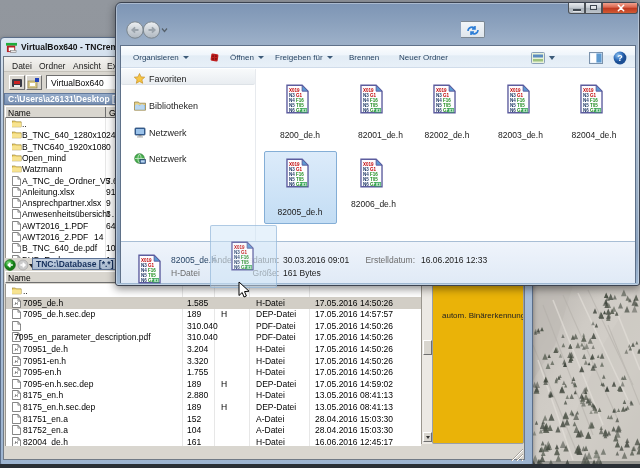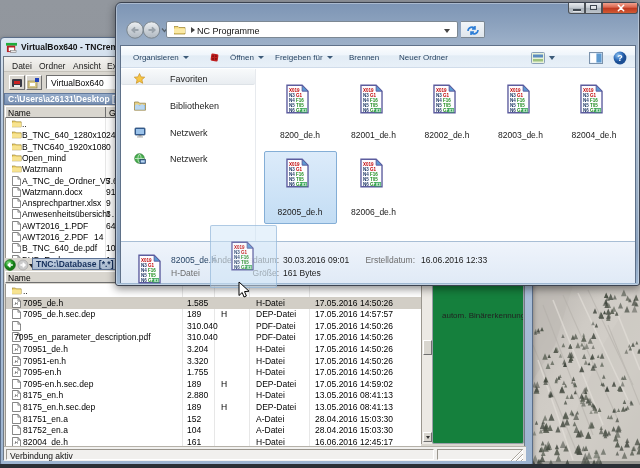--- a/index.html
+++ b/index.html
@@ -15,29 +15,29 @@
 .hdr{left:1px;width:416px;height:12px;background:#d9d6cf;border:1px solid;border-color:#fff #6f6f6f #6f6f6f #fff;font-size:8.5px;color:#000;}
 .hdr i{position:absolute;top:1px;left:2px;font-style:normal;}
 .list{left:1px;background:#fff;border-left:1px solid #9a968e;font-size:8.5px;color:#000;overflow:hidden;}
 .row{position:absolute;left:0;width:100%;height:12px;}
 .row b{position:absolute;font-weight:400;top:1px;white-space:nowrap;}
 .fico{position:absolute;left:6px;top:1px;width:10px;height:9px;}
 .nav2{left:1px;top:201px;width:416px;height:13px;background:#d9d6cf;}
 .path2{left:27px;top:0px;height:12px;background:linear-gradient(180deg,#c3d0e0,#a9bad0);border:1px solid #5d7396;color:#16305c;font-weight:700;font-size:8.5px;padding:0 3px;line-height:11px;}
 .vline{position:absolute;top:0;width:1px;height:100%;background:#e7e7e7;}
 .selrow{background:#d2cec6;}
-#rpanel{left:428px;top:214px;width:92px;height:173px;background:#15803d;border:1px solid #9aa0a8;border-radius:2px;font-size:8px;color:#222;white-space:nowrap;overflow:hidden;}
+#rpanel{left:428px;top:214px;width:92px;height:173px;background:#eab308;border:1px solid #9aa0a8;border-radius:2px;font-size:8px;color:#222;white-space:nowrap;overflow:hidden;}
 #sbar2{left:417px;top:227px;width:11px;height:160px;background:#ece9e4;border-left:1px solid #9a968e;}
 #status{left:0px;top:389px;width:522px;height:15px;background:#f1f0ee;border-top:1px solid #b5b1a9;font-size:8.5px;color:#111;}
 #exp{left:115px;top:2px;width:525px;height:284px;background:linear-gradient(180deg,#7d95b5,#8ba1bd 7%,#99adc6 13%,#a5b7cc 20%,#aabccf 42%,#97acc4 72%,#8aa2c0 88%,#a0b9d3 100%);border:1px solid #3c4350;border-radius:6px 6px 3px 3px;box-shadow:0 3px 8px rgba(0,0,0,.45),inset 0 0 0 1px rgba(255,255,255,.35);}
 #exp .eclient{left:4px;top:42px;width:516px;height:238px;background:#fff;border:1px solid #5f7189;}
 .capbtn{top:0px;height:10.5px;border:1px solid #4c5157;border-top:none;}
 .ebar{left:5px;top:43px;width:514px;height:22px;background:linear-gradient(180deg,#fbfdfe,#eff5fb 44%,#e2ecf5 46%,#e8f0f8);border-bottom:1px solid #d0dcea;font-size:8px;color:#1e3c5c;}
 .ebar span{position:absolute;top:7px;white-space:nowrap;}
-.navitem{position:absolute;font-size:9px;color:#1e1e1e;margin-left:21px;}
+.navitem{position:absolute;font-size:9px;color:#1e1e1e;}
 .tile-label{position:absolute;font-size:8.5px;color:#1a1a1a;text-align:center;width:73px;white-space:nowrap;}
 #dpane{left:5px;top:238px;width:514px;height:42px;background:linear-gradient(180deg,#eff4fb,#e0eaf6);border-top:1px solid #a8bed5;font-size:8.5px;}
 .dlabel{position:absolute;color:#6d6d6d;white-space:nowrap;}
 .dval{position:absolute;color:#1a1a1a;white-space:nowrap;}
 .dlabel.r{text-align:right;}
 .caret{display:inline-block;width:0;height:0;border-left:3px solid transparent;border-right:3px solid transparent;border-top:3.5px solid #3c5a78;vertical-align:middle;margin-left:4px;margin-bottom:1px;}
 </style></head><body>
 <div id="stage">
 <svg class="abs" style="left:533px;top:285px" width="107" height="183" viewBox="0 0 107 183">
 <defs>
@@ -383,21 +383,21 @@
                 <path d="M6.5 0.5 l3 3 h-3 Z" fill="#ddd" stroke="#555" stroke-width="0.6"></path>
               </svg></span>
             <b style="left:16px">A_TNC_de_Ordner_V5</b>
             <b style="left:100px">7.66</b>
           </div>
           <div class="row" style="top:67.8px">
             <span class="fico"><svg viewBox="0 0 10 11" width="9" height="10">
                 <path d="M0.5 0.5 h6 l3 3 v7 h-9 Z" fill="#fff" stroke="#555" stroke-width="0.8"></path>
                 <path d="M6.5 0.5 l3 3 h-3 Z" fill="#ddd" stroke="#555" stroke-width="0.6"></path>
               </svg></span>
-            <b style="left:16px">Watzmann.docx</b>
+            <b style="left:16px">Anleitung.xlsx</b>
             <b style="left:100px">911</b>
           </div>
           <div class="row" style="top:79.1px">
             <span class="fico"><svg viewBox="0 0 10 11" width="9" height="10">
                 <path d="M0.5 0.5 h6 l3 3 v7 h-9 Z" fill="#fff" stroke="#555" stroke-width="0.8"></path>
                 <path d="M6.5 0.5 l3 3 h-3 Z" fill="#ddd" stroke="#555" stroke-width="0.6"></path>
               </svg></span>
             <b style="left:16px">Ansprechpartner.xlsx</b>
             <b style="left:100px">9</b>
           </div>
@@ -628,26 +628,20 @@
           </div>
         </div>
 <div id="sbar2" class="abs">
           <div class="abs" style="left:1px;top:56px;width:9px;height:15px;background:#d9d6cf;border:1px solid;border-color:#fff #6f6f6f #6f6f6f #fff"></div>
 <div class="abs" style="left:1px;top:148px;width:9px;height:10px;background:#d9d6cf;border:1px solid;border-color:#fff #6f6f6f #6f6f6f #fff">
             <div style="margin:3px auto 0;width:0;height:0;border-left:2.5px solid transparent;border-right:2.5px solid transparent;border-top:3px solid #333"></div>
           </div>
         </div>
 <div id="rpanel" class="abs">
           <div class="abs" style="left:9px;top:39px">autom. Binärerkennung</div>
-        </div>
-<div id="status" class="abs">
-          <div class="abs" style="left:2px;top:2px;width:428px;height:11px;border:1px solid;border-color:#9a968e #fff #fff #9a968e">
-            <span class="abs" style="left:3px;top:1px">Verbindung aktiv</span>
-          </div>
-<div class="abs" style="left:433px;top:2px;width:86px;height:11px;border:1px solid;border-color:#9a968e #fff #fff #9a968e"></div>
         </div>
 <svg class="abs" style="left:506px;top:391px" width="14" height="13">
           <path d="M13 1 L1 13 M13 6 L6 13 M13 11 L11 13" stroke="#a8a49c" stroke-width="1"></path>
           <path d="M13 2 L2 13 M13 7 L7 13 M13 12 L12 13" stroke="#fff" stroke-width="1"></path>
         </svg>
 </div>
     </div>
     <svg width="0" height="0" style="position:absolute">
       <defs>
 <g id="hic">
@@ -684,29 +678,20 @@
             <stop offset=".5" stop-color="#ccd2d8"></stop>
             <stop offset="1" stop-color="#b0b8c0"></stop>
           </linearGradient>
         </defs>
 <circle cx="9" cy="9" r="8.2" fill="url(#cg)" stroke="#79848d" stroke-width="1"></circle>
 <circle cx="25.5" cy="9" r="8.2" fill="url(#cg)" stroke="#79848d" stroke-width="1"></circle>
 <path d="M12.5 9 h-6 m2.6 -2.6 l-2.8 2.6 l2.8 2.6" stroke="#9aa3ab" stroke-width="1.8" fill="none"></path>
 <path d="M22.5 9 h6 m-2.6 -2.6 l2.8 2.6 l-2.8 2.6" stroke="#9aa3ab" stroke-width="1.8" fill="none"></path>
 <path d="M36 7.5 l2.5 3 l2.5 -3" stroke="#55606a" stroke-width="1.2" fill="none"></path>
       </svg>
-<div class="abs" style="left:50px;top:18px;width:292px;height:17px;background:#fff;border:1px solid #7c8893;border-radius:2px;">
-<svg class="abs" style="left:7px;top:3px" width="12" height="10" viewBox="0 0 12 10">
-          <path d="M0 1.5 h4 l1 1 h6 v6.5 h-11 Z" fill="#f5d97c" stroke="#9a822e" stroke-width="0.7"></path>
-          <path d="M0 3.5 h11 v4.5 h-11 Z" fill="#fbeaa6"></path>
-        </svg>
-<div class="abs" style="left:24px;top:5px;width:0;height:0;border-top:3.5px solid transparent;border-bottom:3.5px solid transparent;border-left:4px solid #444"></div>
-<span class="abs" style="left:30px;top:4px;font-size:9px;color:#111">NC Programme</span>
-<div class="abs" style="left:277px;top:7px;width:0;height:0;border-left:3.5px solid transparent;border-right:3.5px solid transparent;border-top:4px solid #444"></div>
-      </div>
 <div class="abs" style="left:345px;top:18px;width:24px;height:17px;background:linear-gradient(180deg,#f2f6f9,#dfe6ec);border:1px solid #7c8893;border-left:none;border-radius:0 2px 2px 0">
 <svg class="abs" style="left:5px;top:3px" width="14" height="11" viewBox="0 0 14 11">
           <path d="M2 6 a4 4 0 0 1 7-2.5 M9 1 v3 h-3" stroke="#2d7ed6" stroke-width="1.6" fill="none"></path>
           <path d="M12 5 a4 4 0 0 1 -7 2.5 M5 10 v-3 h3" stroke="#2d7ed6" stroke-width="1.6" fill="none"></path>
         </svg>
       </div>
 <div class="eclient abs"></div>
 <div class="ebar abs">
 <span style="left:12px">Organisieren<i class="caret"></i></span>
 <svg class="abs" style="left:89px;top:7px" width="9" height="9" viewBox="0 0 10 10">
@@ -770,42 +755,42 @@
         <rect x="6.8" y="7.3" width="3.9" height="2.2" fill="#bcd8f0"></rect>
       </svg>
 <div class="navitem" style="top:151px;left:33px">Netzwerk</div>
       <svg class="abs" style="left:170.0px;top:81px" width="23" height="30" viewBox="0 0 23.5 30">
         <use href="#hic"></use>
       </svg>
       <div class="tile-label" style="left:147.5px;top:127px">8200_de.h</div>
       <svg class="abs" style="left:243.5px;top:81px" width="23" height="30" viewBox="0 0 23.5 30">
         <use href="#hic"></use>
       </svg>
-      <div class="tile-label" style="left:221.0px;top:127px">82001_de.h</div>
+      <div class="tile-label" style="left:228px;top:127px">82001_de.h</div>
       <svg class="abs" style="left:317.0px;top:81px" width="23" height="30" viewBox="0 0 23.5 30">
         <use href="#hic"></use>
       </svg>
       <div class="tile-label" style="left:294.5px;top:127px">82002_de.h</div>
       <svg class="abs" style="left:390.5px;top:81px" width="23" height="30" viewBox="0 0 23.5 30">
         <use href="#hic"></use>
       </svg>
       <div class="tile-label" style="left:368.0px;top:127px">82003_de.h</div>
       <svg class="abs" style="left:464.0px;top:81px" width="23" height="30" viewBox="0 0 23.5 30">
         <use href="#hic"></use>
       </svg>
       <div class="tile-label" style="left:441.5px;top:127px">82004_de.h</div>
       <div class="abs" style="left:148px;top:148px;width:73px;height:73px;background:linear-gradient(180deg,#dcebfa,#c3ddf4);border:1px solid #84aed6;border-radius:2px"></div>
       <svg class="abs" style="left:170px;top:155px" width="23" height="30" viewBox="0 0 23.5 30">
         <use href="#hic"></use>
       </svg>
       <div class="tile-label" style="left:147.5px;top:204px">82005_de.h</div>
       <svg class="abs" style="left:243.5px;top:155px" width="23" height="30" viewBox="0 0 23.5 30">
         <use href="#hic"></use>
       </svg>
-      <div class="tile-label" style="left:221px;top:204px">82006_de.h</div>
+      <div class="tile-label" style="left:221px;top:196px">82006_de.h</div>
       <div id="dpane" class="abs">
 <svg class="abs" style="left:17px;top:12px" width="23" height="30" viewBox="0 0 23.5 30">
           <use href="#hic"></use>
         </svg>
 <span class="dval" style="left:50px;top:13px;color:#1e3c5f">82005_de.h</span>
 <span class="dlabel" style="left:50px;top:26px">H-Datei</span>
 <span class="dlabel r" style="left:78px;top:13px;width:80px">Änderungsdatum:</span>
 <span class="dval" style="left:162px;top:13px">30.03.2016 09:01</span>
 <span class="dlabel r" style="left:78px;top:26px;width:80px">Größe:</span>
 <span class="dval" style="left:162px;top:26px">161 Bytes</span>

